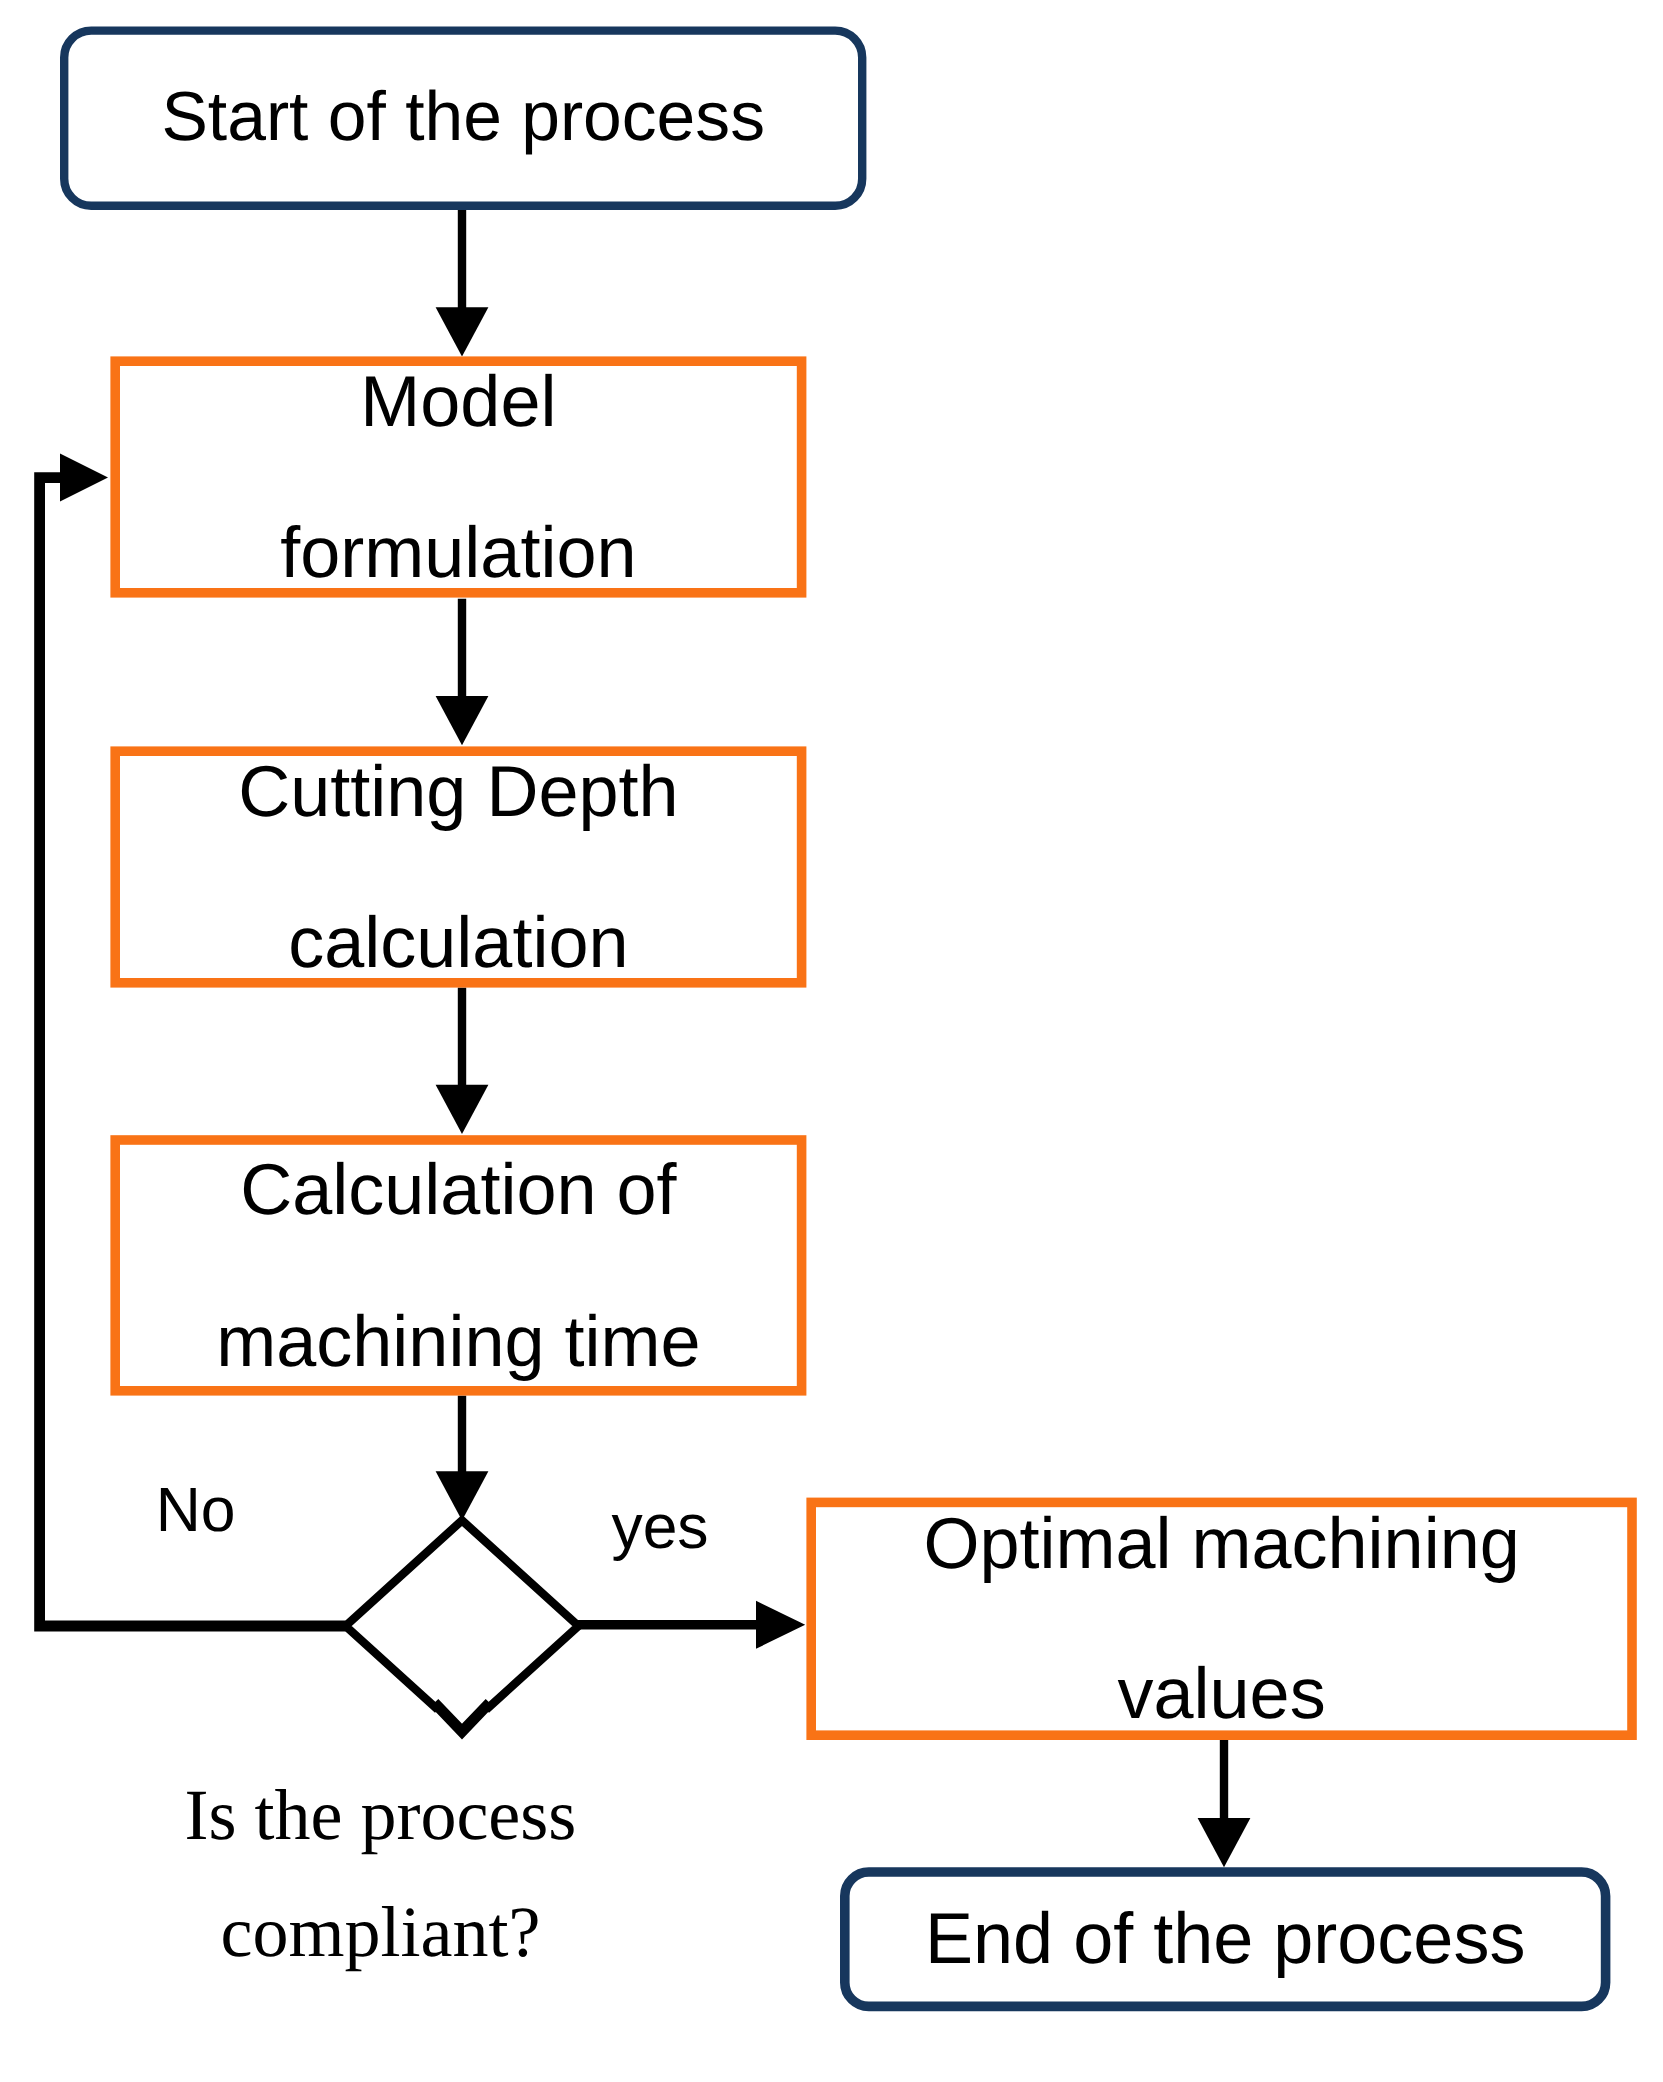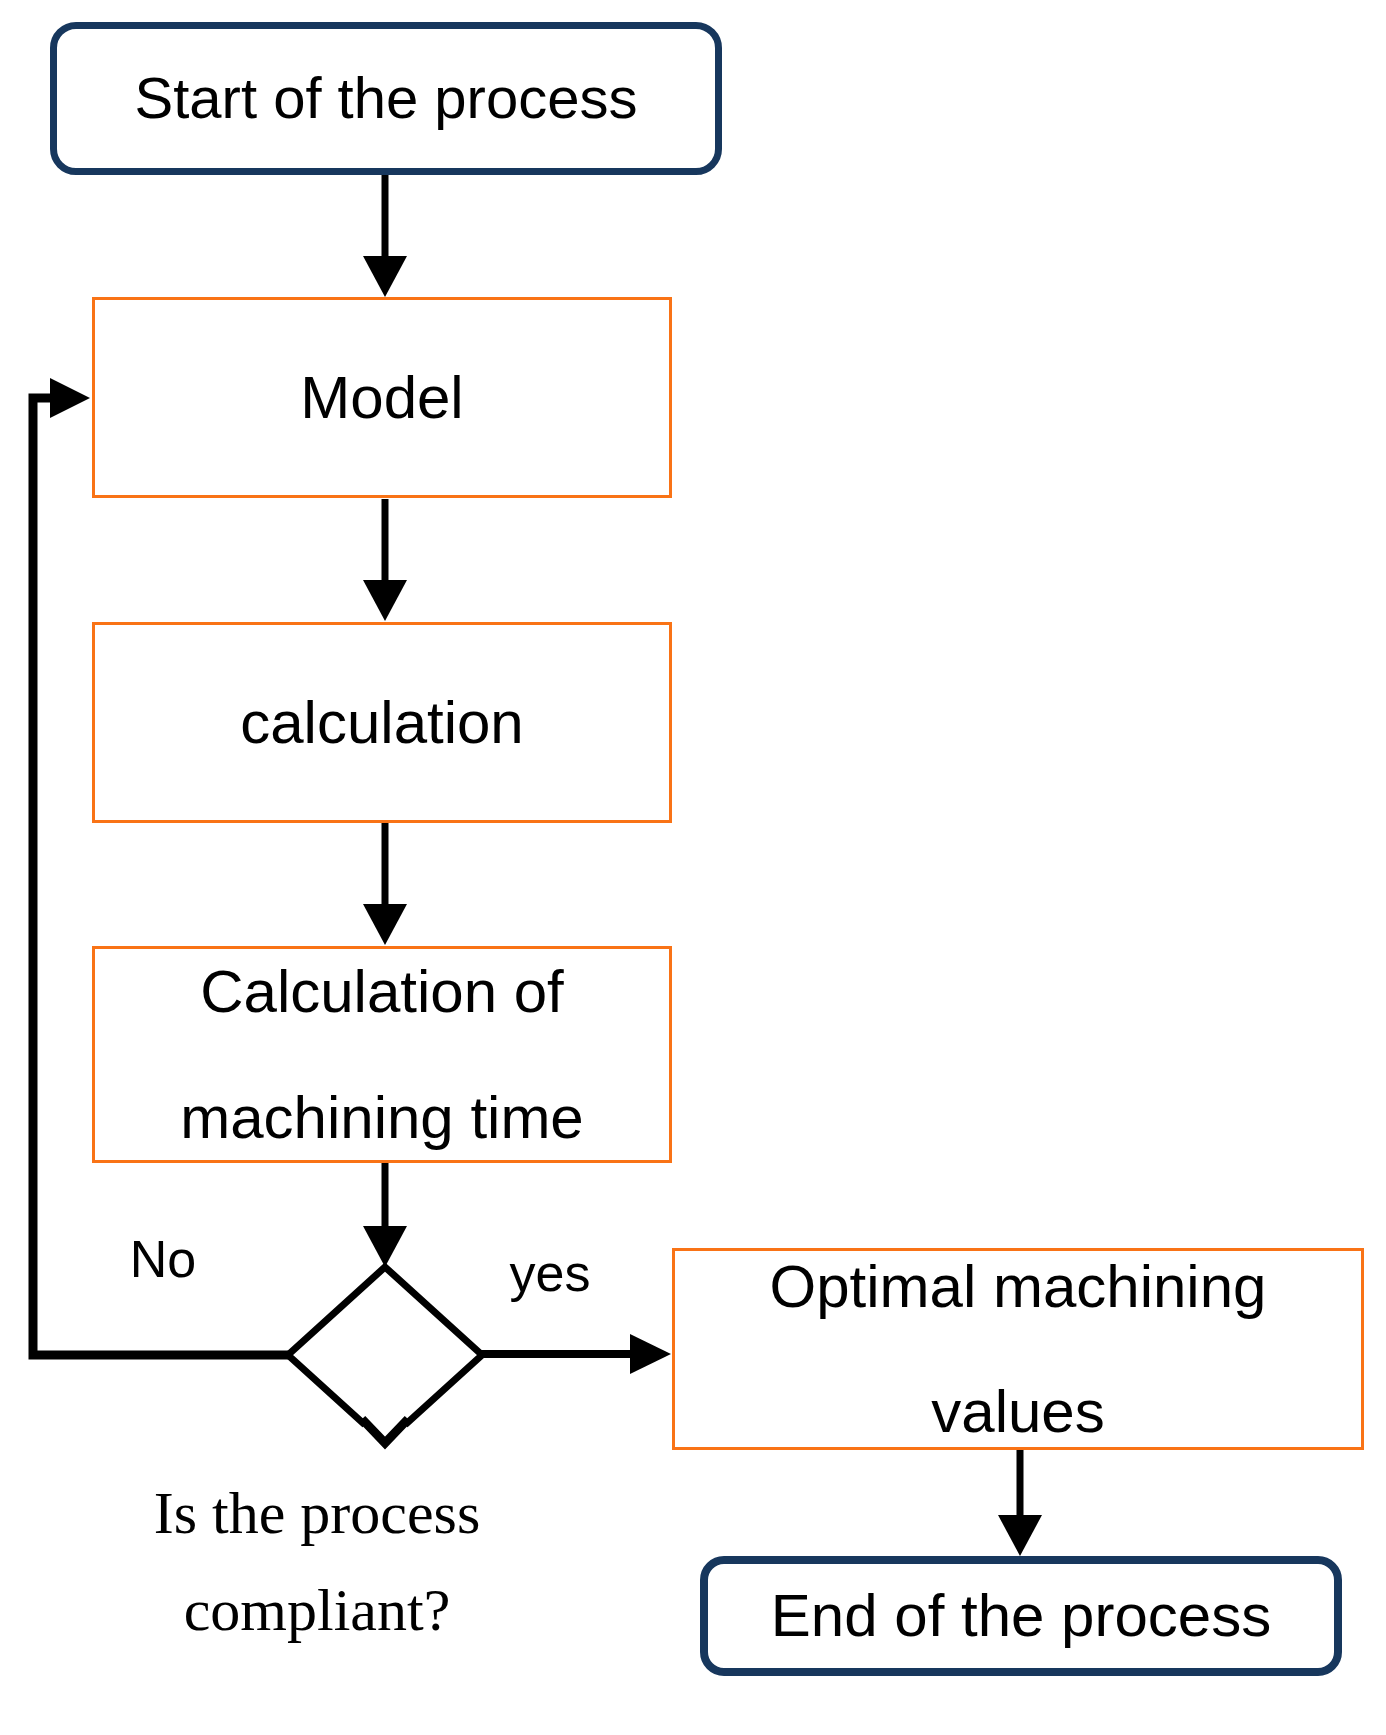--- a/index.html
+++ b/index.html
@@ -28,21 +28,21 @@
     background: #ffffff;
     display: flex;
     flex-direction: column;
     align-items: center;
     justify-content: center;
     text-align: center;
     line-height: 1.42;
   }
   .node .ln { display: block; white-space: nowrap; }
   .process {
-    border: 3px solid #f97316;
+    border: 8px solid #f97316;
     font-size: 60px;
     gap: 40px;
   }
   #node-start {
     left: 50px; top: 22px; width: 672px; height: 153px;
     border: 7px solid #17375d;
     border-radius: 26px;
     font-size: 58px;
   }
   #node-model   { left: 92px;  top: 297px;  width: 580px; height: 201px; }
@@ -106,23 +106,25 @@
     <circle cx="385" cy="1447" r="30" fill="#ffffff"></circle>
     <polyline points="362,1419 385,1443 408,1419" fill="none" stroke="#000" stroke-width="9"></polyline>
   </svg>
 
   <div class="node" id="node-start">
     <span class="ln">Start of the process</span>
   </div>
 
   <div class="node process" id="node-model">
     <span class="ln">Model</span>
+    <span class="ln">formulation</span>
   </div>
 
   <div class="node process" id="node-cutting">
+    <span class="ln">Cutting Depth</span>
     <span class="ln">calculation</span>
   </div>
 
   <div class="node process" id="node-calc">
     <span class="ln">Calculation of</span>
     <span class="ln">machining time</span>
   </div>
 
   <div class="node process" id="node-optimal">
     <span class="ln">Optimal machining</span>

